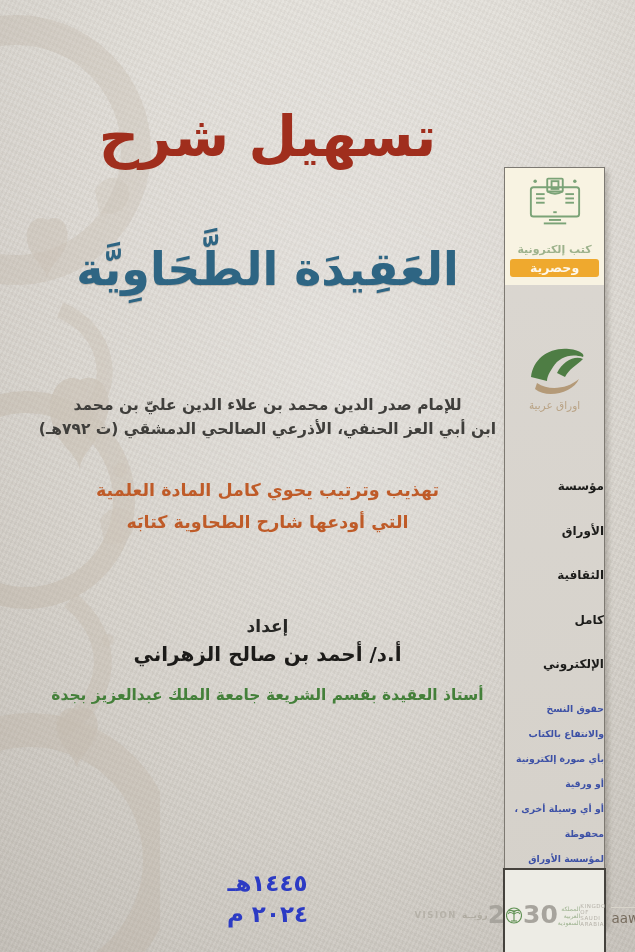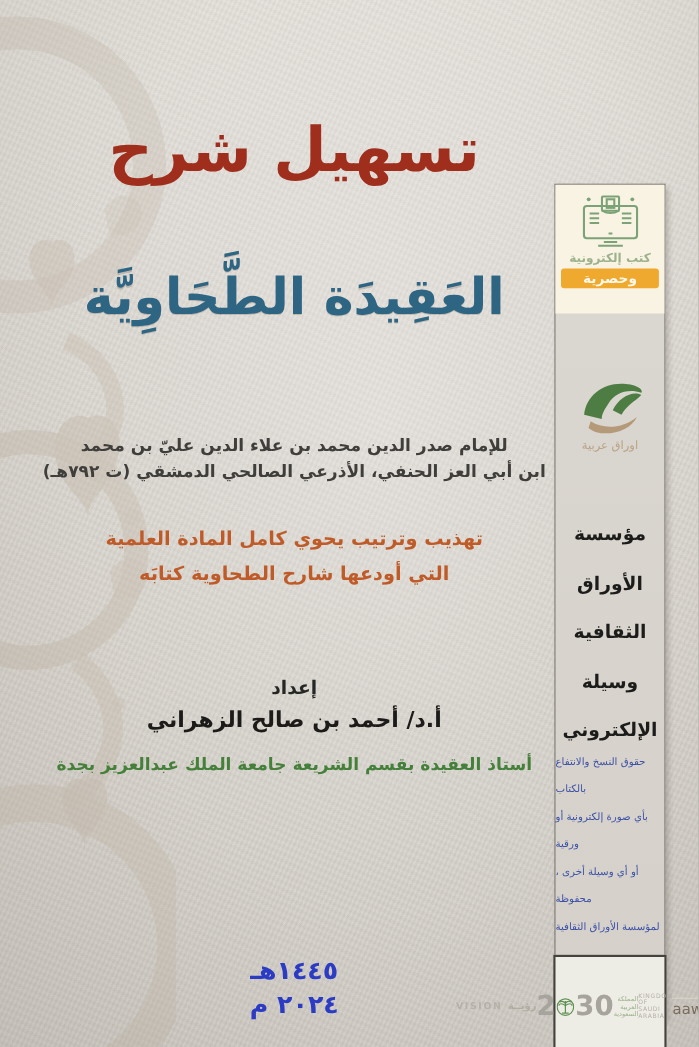--- a/index.html
+++ b/index.html
@@ -33,29 +33,29 @@
   .prep-role{position:absolute;left:0;top:686px;width:100%;
     font-size:15.5px;font-weight:bold;color:#44803a;}
   .dates{position:absolute;left:0;top:868px;width:100%;
     font-size:23px;font-weight:bold;color:#2c3bc4;line-height:31px;}
   
   .sidebar{position:absolute;left:504px;top:167px;width:99px;height:757px;
     border:1px solid #7d7972;box-shadow:3px 4px 5px rgba(60,50,40,.25);
     background:linear-gradient(180deg,#dbd7d1,#d5d1ca);}
   .badge{position:absolute;left:0;top:0;width:100%;height:117px;
     background:#f8f3e2;display:flex;flex-direction:column;align-items:center;padding-top:8px;box-sizing:border-box;}
-  .badge-label{font-size:11px;font-weight:bold;color:#9db28c;direction:rtl;margin-top:2px;}
+  .badge-label{font-size:11px;font-weight:bold;color:#9db28c;direction:rtl;margin-top:17px;}
   .badge-chip{align-self:flex-start;margin:3px 0 0 5px;background:#efa92e;color:#fdf8ec;
     font-size:12.5px;font-weight:bold;direction:rtl;padding:1px 20px 2px;border-radius:3px;}
   .awraq{position:absolute;left:0;top:175px;width:100%;display:flex;flex-direction:column;align-items:center;}
   .awraq-caption{font-size:10.5px;color:#b9a385;direction:rtl;margin-top:2px;}
-  .foundation{position:absolute;left:0;top:296px;width:100%;direction:rtl;text-align:center;
-    font-size:17px;font-weight:bold;color:#1c1c1a;line-height:44.5px;}
-  .copyright{position:absolute;left:0;top:512px;width:100%;direction:rtl;text-align:left;
-    font-size:9.3px;font-weight:normal;color:#3d51a6;line-height:25px;}
+  .foundation{position:absolute;left:0;top:296px;width:100%;direction:rtl;text-align:right;
+    font-size:12px;font-weight:bold;color:#1c1c1a;line-height:44.5px;}
+  .copyright{position:absolute;left:0;top:528px;width:100%;direction:rtl;text-align:right;
+    font-size:9.3px;font-weight:bold;color:#3d51a6;line-height:25px;}
   .vision-box{position:absolute;left:-2px;top:700px;width:99px;height:78px;
     border:2px solid #45423d;background:#edece5;
     display:flex;flex-direction:row;align-items:center;justify-content:center;padding-top:6px;box-sizing:content-box;}
   .vision-row{display:flex;align-items:center;gap:5px;font-size:8.5px;letter-spacing:1.5px;color:#b5b1a8;font-weight:bold;}
   .vision-row .ar{letter-spacing:0;font-size:9px;color:#b0aca2;}
   .year-row{display:flex;align-items:center;gap:1px;font-size:25px;font-weight:bold;color:#a7a49d;line-height:24px;}
   .ksa-ar{font-size:6px;color:#9cb28e;direction:rtl;margin-top:1px;}
   .ksa-en{font-size:5.5px;color:#b5b1a8;letter-spacing:.6px;}
   .website{margin-top:3px;padding-top:2px;border-top:1px solid #d8d4ca;width:86px;text-align:center;
     font-size:13.5px;color:#776c5e;}
@@ -145,21 +145,21 @@
         <path d="M34 30 C40 18 52 12 60 16 C54 22 46 26 42 34 Z" fill="#4e7d44"></path>
         <path d="M14 40 C26 48 44 46 56 36 C50 50 24 56 12 46 Z" fill="#b49a78"></path>
       </svg>
       <div class="awraq-caption">اوراق عربية</div>
     </div>
 
     <div class="foundation">
       <div>مؤسسة</div>
       <div>الأوراق</div>
       <div>الثقافية</div>
-      <div>وسيلة</div>
+      <div>كامل</div>
       <div>الإلكتروني</div>
     </div>
 
     <div class="copyright">
       <div>حقوق النسخ والانتفاع بالكتاب</div>
       <div>بأي صورة إلكترونية أو ورقية</div>
       <div>أو أي وسيلة أخرى ، محفوظة</div>
       <div>لمؤسسة الأوراق الثقافية</div>
     </div>
 

